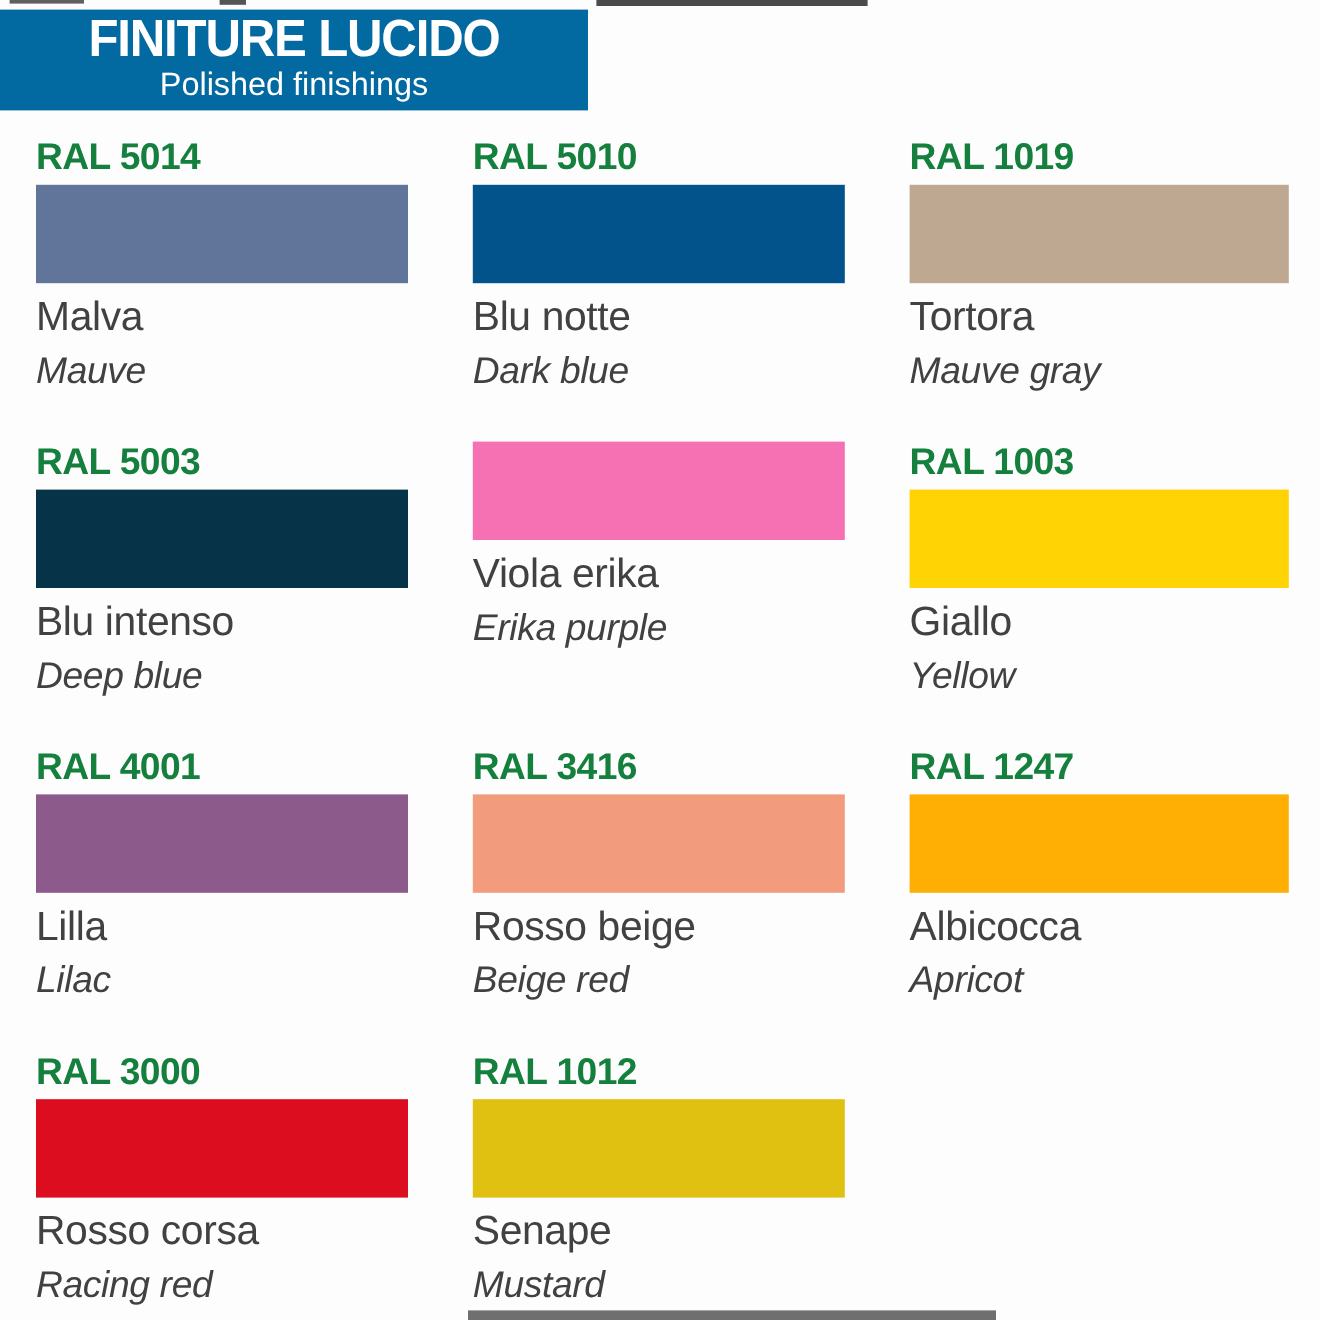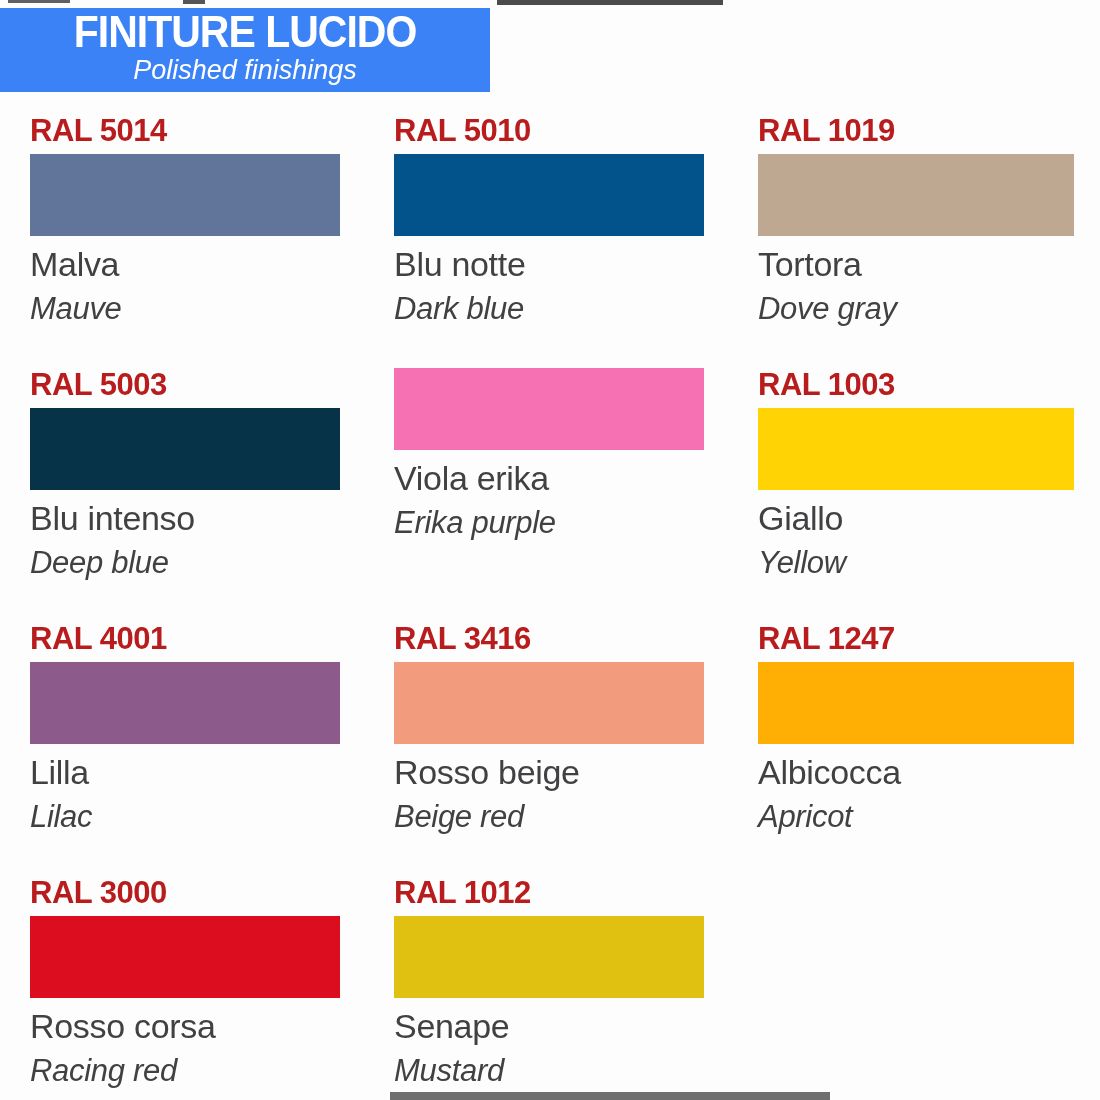--- a/index.html
+++ b/index.html
@@ -26,40 +26,39 @@
     color: #ffffff;
     font-size: 41px;
     font-weight: 800;
     letter-spacing: -1px;
     line-height: 1.0;
     transform: scaleY(1.06);
   }
   .header-subtitle {
     color: #ffffff;
     font-size: 27px;
-    font-style: italic;
     font-weight: 500;
     line-height: 1.15;
     margin-top: 2px;
   }
 
   
   .grid {
     position: absolute;
     left: 30px; top: 114px;
     display: grid;
     grid-template-columns: 310px 310px 316px;
     column-gap: 54px;
     row-gap: 40px;
   }
   .cell { display: block; }
   .code {
     font-size: 31px;
     font-weight: 700;
-    color: #b91c1c;
+    color: #15803d;
     letter-spacing: -0.5px;
     line-height: 34px;
     margin-bottom: 6px;
   }
   .swatch {
     width: 100%;
     height: 82px;
   }
   .name {
     margin-top: 9px;
@@ -80,21 +79,21 @@
   
   .artifact { position: absolute; background: #2b2b2b; }
   .artifact.a1 { left: 8px;   top: 0; width: 62px;  height: 3px; opacity: .75; }
   .artifact.a2 { left: 183px; top: 0; width: 22px;  height: 4px; opacity: .8; }
   .artifact.a3 { left: 497px; top: 0; width: 226px; height: 5px; opacity: .85; }
   .artifact.a4 { left: 390px; top: 1092px; width: 440px; height: 8px; background: #4b4b4b; opacity: .8; }
 </style>
 </head>
 <body>
 
-<div class="header" style="background: #3b82f6;">
+<div class="header" style="background: #0369a1;">
   <div class="header-title">FINITURE LUCIDO</div>
   <div class="header-subtitle">Polished finishings</div>
 </div>
 
 <div class="grid">
 
   <div class="cell">
     <div class="code">RAL 5014</div>
     <div class="swatch" style="background: rgb(97, 116, 153);"></div>
     <div class="name">Malva</div>
@@ -105,21 +104,21 @@
     <div class="code">RAL 5010</div>
     <div class="swatch" style="background: rgb(2, 82, 139);"></div>
     <div class="name">Blu notte</div>
     <div class="name-en">Dark blue</div>
   </div>
 
   <div class="cell">
     <div class="code">RAL 1019</div>
     <div class="swatch" style="background: rgb(191, 168, 146);"></div>
     <div class="name">Tortora</div>
-    <div class="name-en">Dove gray</div>
+    <div class="name-en">Mauve gray</div>
   </div>
 
   <div class="cell">
     <div class="code">RAL 5003</div>
     <div class="swatch" style="background: rgb(7, 51, 73);"></div>
     <div class="name">Blu intenso</div>
     <div class="name-en">Deep blue</div>
   </div>
 
   <div class="cell">

